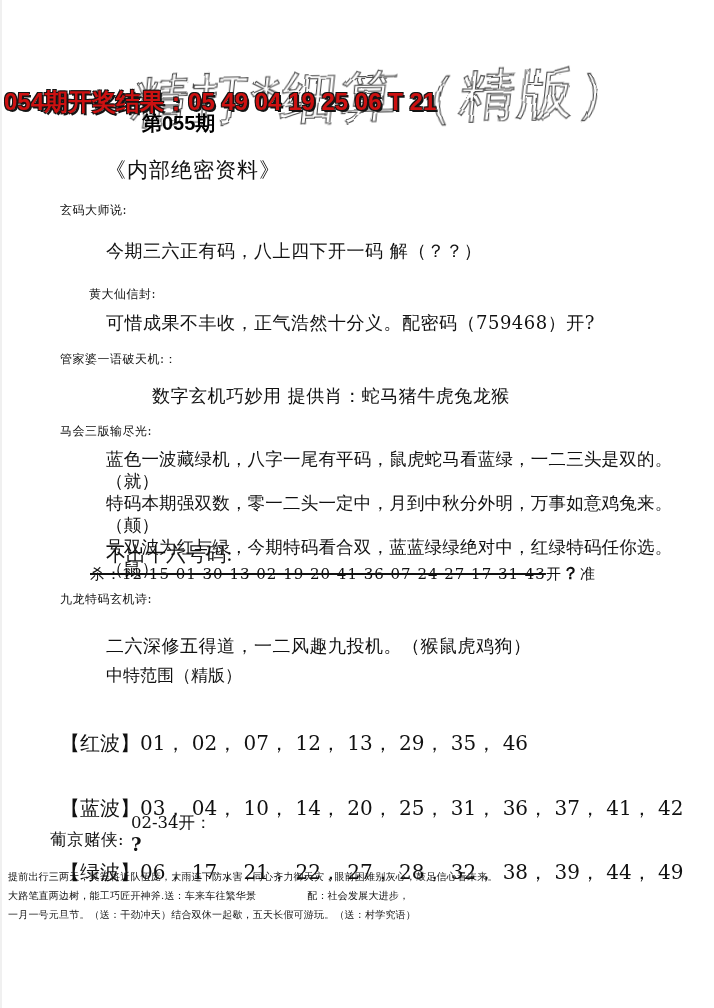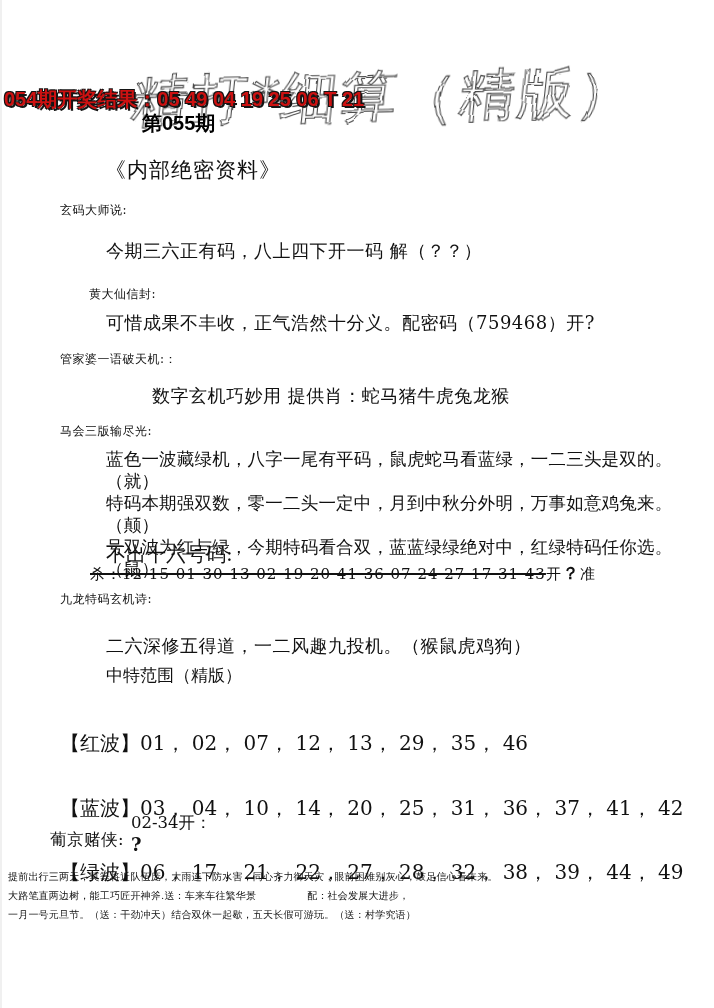--- a/index.html
+++ b/index.html
@@ -18,21 +18,21 @@
   .title-sketch{left:122px;top:16px;width:480px;height:86px;}
   .title-sketch svg text{
     font-family:"DejaVu Serif", serif;
     fill:none;stroke:#4a4a4a;stroke-width:1.1px;
     letter-spacing:3px;
   }
   
   .result-line{
     left:2px;top:86px;
     font-family:"Liberation Sans", sans-serif;
-    font-weight:bold;font-size:20px;letter-spacing:0px;
+    font-weight:bold;font-size:24px;letter-spacing:0px;
     color:#cc1111;
     text-shadow:2px 2px 0 #141414,-1px -1px 0 #141414,1px -1px 0 #141414,-1px 1px 0 #141414;
     white-space:nowrap;
   }
   .issue-label{
     left:140px;top:110px;
     font-family:"Liberation Sans", sans-serif;
     font-weight:bold;font-size:20px;color:#000;
   }
   .doc-title{left:103px;top:156px;font-size:21px;letter-spacing:1px;}

